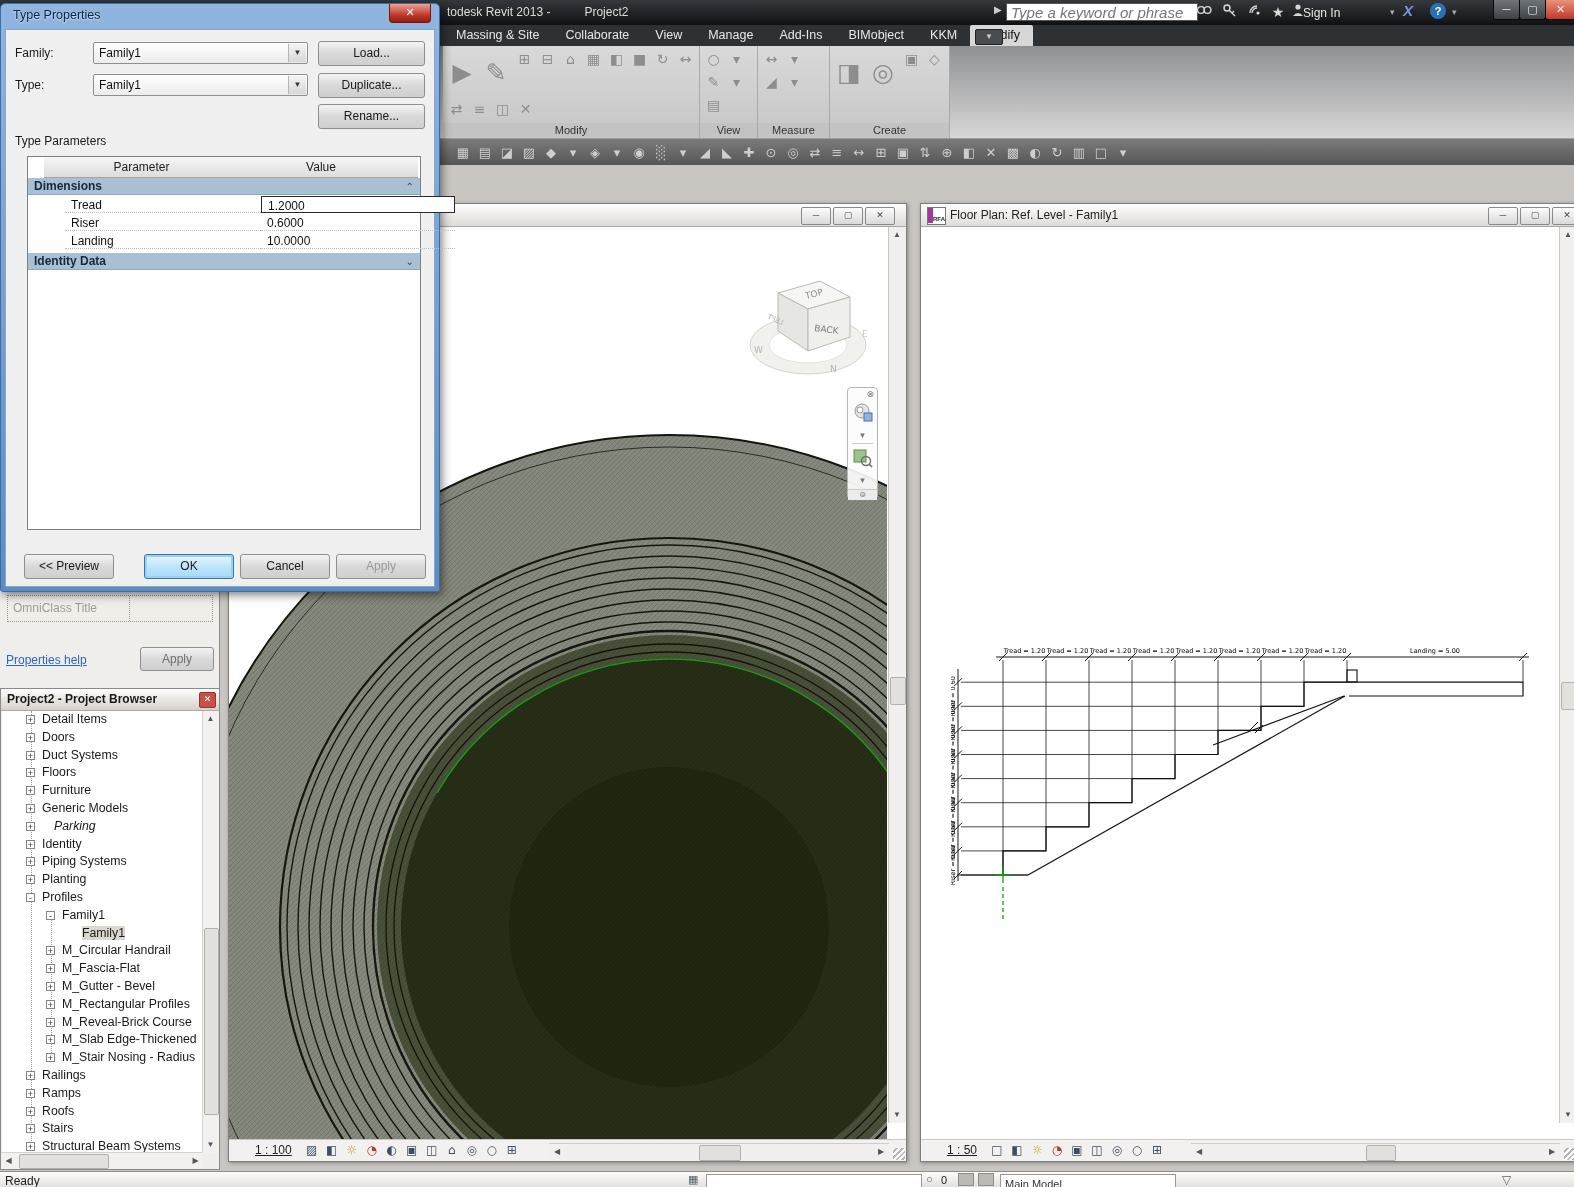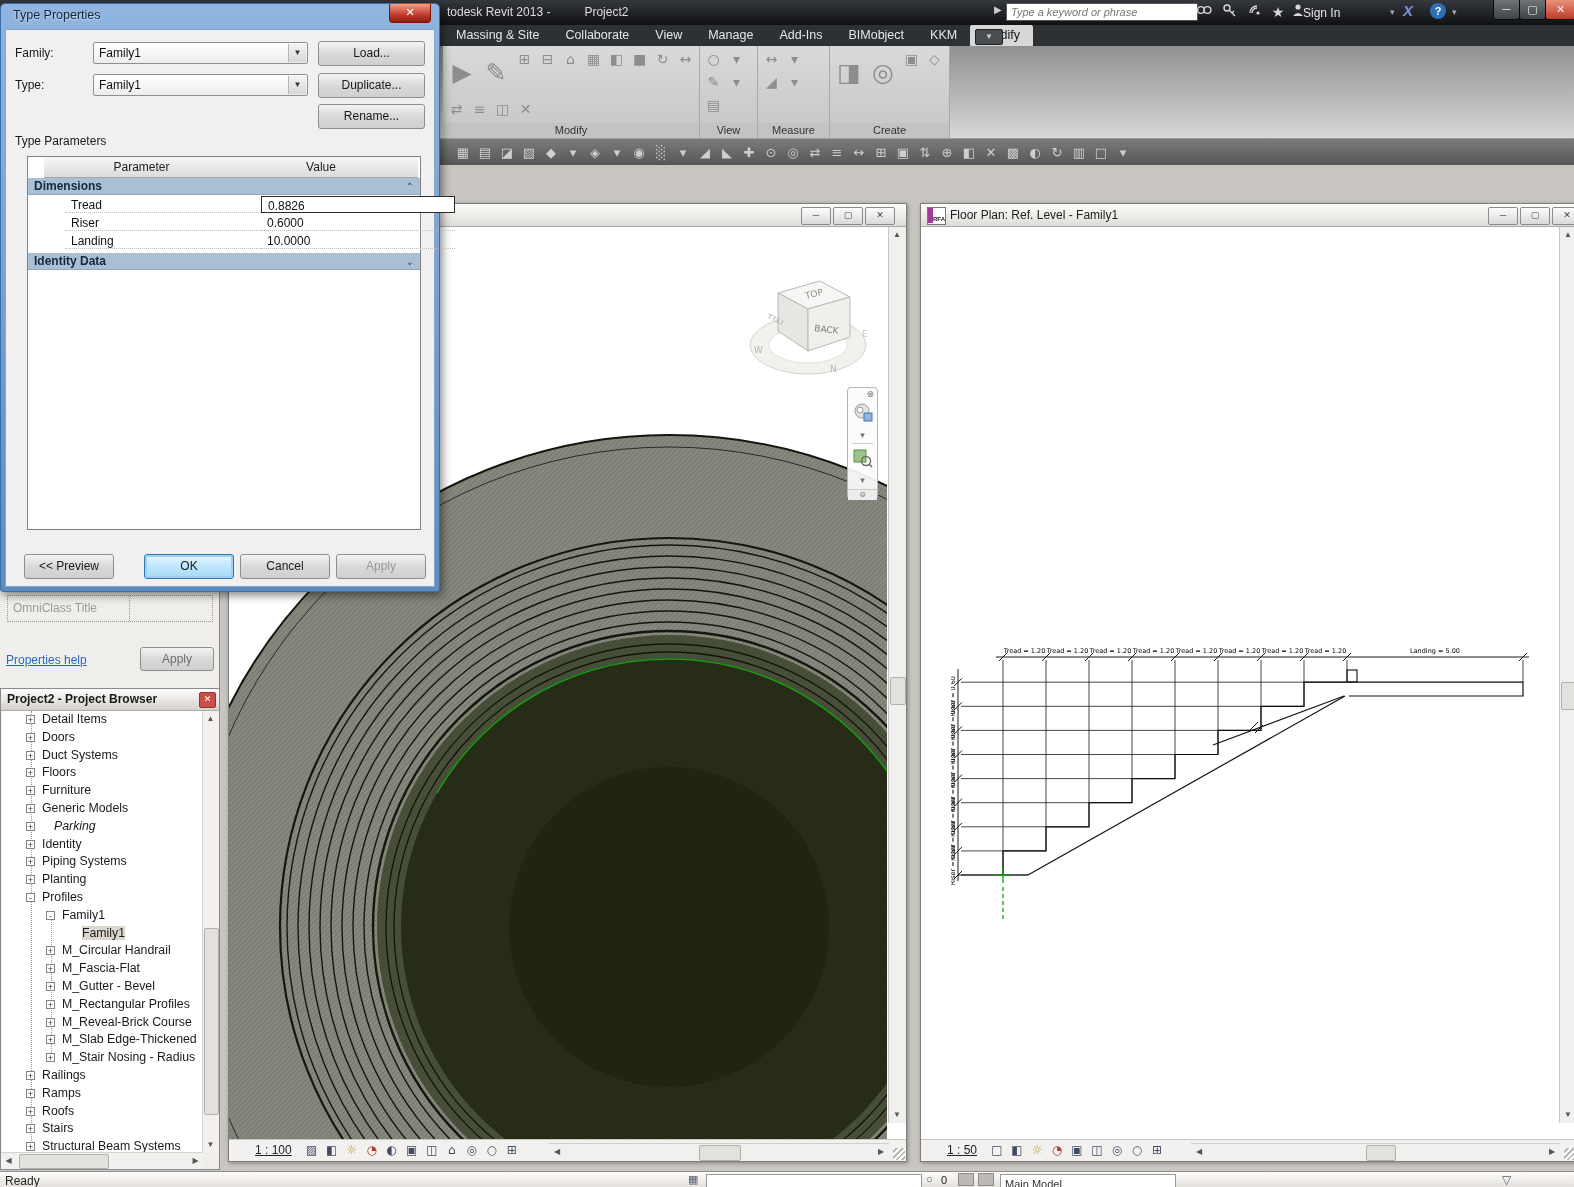--- a/index.html
+++ b/index.html
@@ -5,21 +5,21 @@
   html,body{margin:0;padding:0;width:1574px;height:1187px;overflow:hidden;
     font-family:"Liberation Sans","DejaVu Sans",sans-serif;background:#c9c6c1;}
   .abs{position:absolute;}
   
   #titlebar{position:absolute;left:0;top:0;width:1574px;height:25px;
     background:linear-gradient(#34383c,#101113);color:#e8e8e8;font-size:12px;}
   #app-title{position:absolute;left:447px;top:5px;color:#dcdcdc;white-space:nowrap;}
   #app-title .doc{margin-left:34px;}
   #tb-collapse{position:absolute;left:994px;top:4px;color:#ccc;font-size:10px;}
   #search-box{position:absolute;left:1006px;top:3px;width:182px;height:16px;border:1px solid #555;
-    background:#fff;font-style:italic;font-size:11px;color:#7a7a7a;padding:0 4px;font-family:"Liberation Sans",sans-serif;}
+    background:#fff;font-style:italic;font-size:15px;color:#7a7a7a;padding:0 4px;font-family:"Liberation Sans",sans-serif;}
   .tb-ico{position:absolute;top:3px;width:20px;height:18px;color:#d8d8d8;font-size:13px;text-align:center;line-height:18px;}
   #signin-label{position:absolute;left:1303px;top:6px;font-size:12px;color:#e4e4e4;}
   #signin-dd{position:absolute;left:1390px;top:7px;font-size:9px;color:#aaa;}
   #x-logo{position:absolute;left:1403px;top:2px;font-weight:bold;font-size:15px;color:#7b93d8;font-style:italic;}
   #help-circle{position:absolute;left:1430px;top:3px;width:16px;height:16px;border-radius:50%;
     background:#2d6fb5;color:#fff;font-size:11px;text-align:center;line-height:16px;font-weight:bold;}
   #help-dd{position:absolute;left:1452px;top:7px;font-size:9px;color:#aaa;}
   .winbtn{position:absolute;top:0;height:19px;border:1px solid #0a0a0a;border-top:none;
     background:linear-gradient(#6f7478,#3f4347);color:#eee;text-align:center;line-height:18px;font-size:11px;border-radius:0 0 3px 3px;}
   #wb-close{background:linear-gradient(#e8927c,#c0392b);}
@@ -559,21 +559,21 @@
     <div id="ptable">
       <div class="thead">
         <span class="thcell" style="left:16px;width:196px">Parameter</span>
         <span class="thcell" style="left:196px;width:194px;border-right:none">Value</span>
       </div>
       <div class="grouphdr" style="top:21px">
         <span>Dimensions</span><span class="chev">⌃</span>
       </div>
       <div class="prow" style="top:39px">
         <span class="pcell" style="left:0;width:196px">Tread</span>
-        <span class="pcell vcell-sel" style="left:196px;width:194px">0.8826</span>
+        <span class="pcell vcell-sel" style="left:196px;width:194px">1.2000</span>
       </div>
       <div class="prow" style="top:57px">
         <span class="pcell" style="left:0;width:196px">Riser</span>
         <span class="pcell" style="left:196px;width:194px">0.6000</span>
       </div>
       <div class="prow" style="top:75px">
         <span class="pcell" style="left:0;width:196px">Landing</span>
         <span class="pcell" style="left:196px;width:194px">10.0000</span>
       </div>
       <div class="grouphdr" style="top:96px">

